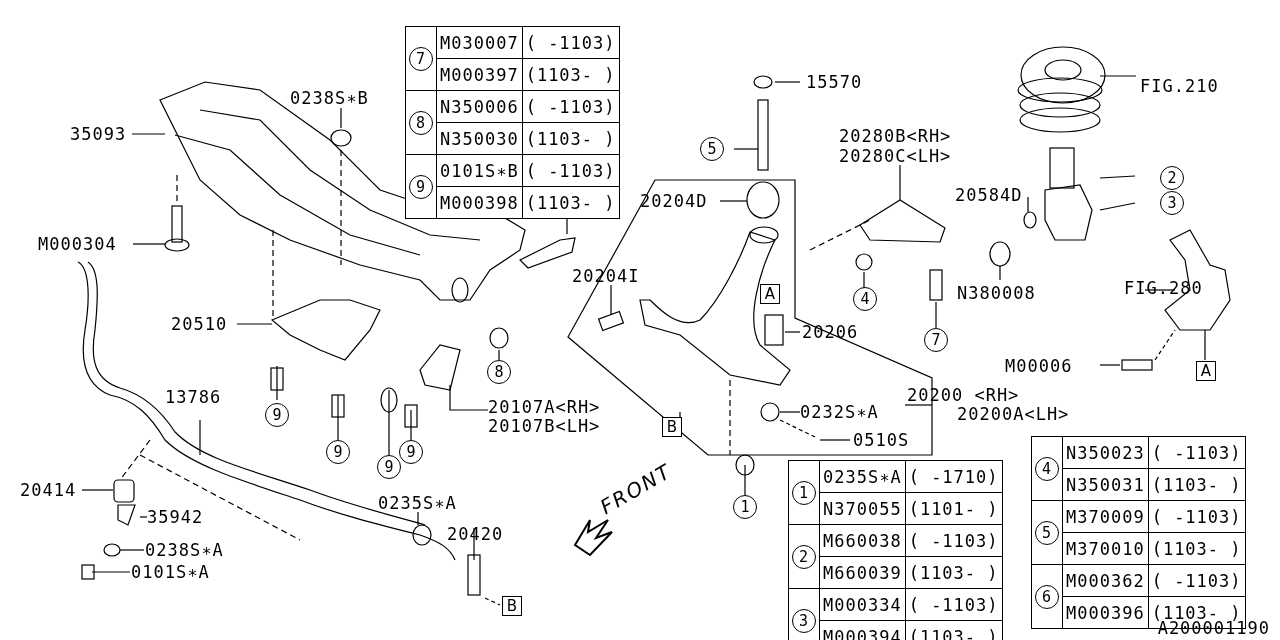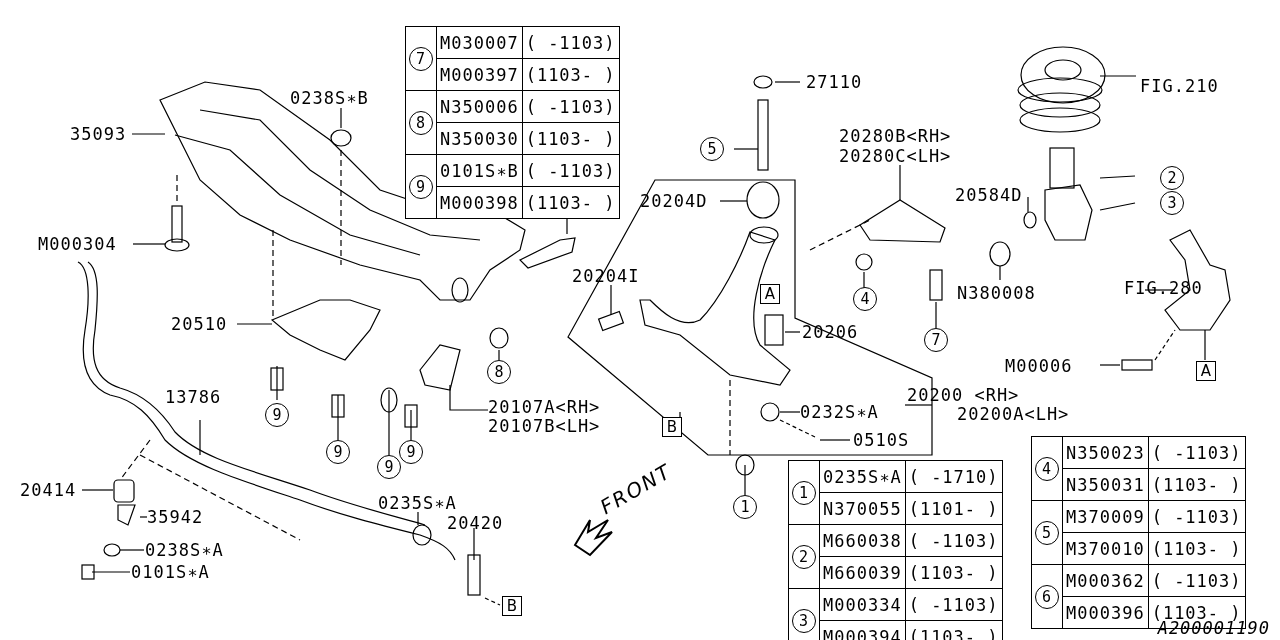--- a/index.html
+++ b/index.html
@@ -11,21 +11,21 @@
   .box { position: absolute; border: 1.3px solid #000; font-size: 15px; line-height: 18px;
          width: 18px; height: 18px; text-align: center; background: #fff; font-family: "DejaVu Sans", sans-serif; }
   table.pt { position: absolute; border-collapse: collapse; background: #fff; font-size: 17px; letter-spacing: 1px; }
   table.pt td { border: 1.3px solid #000; padding: 4px 3px; height: 23px; line-height: 22px; white-space: pre; }
   table.pt td.n { width: 26px; padding: 0 2px; text-align: center; }
   table.pt td.n span { display: inline-block; width: 22px; height: 22px; border: 1.3px solid #000;
                        border-radius: 50%; line-height: 22px; font-size: 15px; }
   svg.art { position: absolute; left: 0; top: 0; }
   .front { position: absolute; left: 608px; top: 495px; font-size: 20px; transform: rotate(-30deg);
            transform-origin: left bottom; letter-spacing: 2px; font-family: "DejaVu Sans", sans-serif; font-style: italic; }
-  .diag-id { position: absolute; right: 10px; bottom: 2px; font-size: 17px; letter-spacing: 1px; font-style: italic; }
+  .diag-id { position: absolute; right: 10px; bottom: 2px; font-size: 17px; letter-spacing: 1px; }
 </style>
 </head>
 <body>
 
 <svg class="art" width="1280" height="640" viewBox="0 0 1280 640" fill="none" stroke="#000" stroke-width="1.2">
 
   <path d="M160 100 L205 82 L260 90 L330 140 L380 190 L440 210 L500 215 L525 230 L520 250 L490 270 L470 300 L440 300 L420 280 L360 265 L290 240 L240 215 L200 180 L180 140 Z"></path>
   <path d="M200 110 L260 120 L310 170 L370 210 L430 235 L480 240"></path>
   <path d="M175 135 L230 150 L280 195 L350 235 L420 255"></path>
   <ellipse cx="460" cy="290" rx="8" ry="12"></ellipse>
@@ -150,22 +150,22 @@
 <div class="lbl" style="left:171px;top:314px">20510</div>
 <div class="lbl" style="left:290px;top:88px">0238S∗B</div>
 <div class="lbl" style="left:165px;top:387px">13786</div>
 <div class="lbl" style="left:20px;top:480px">20414</div>
 <div class="lbl" style="left:147px;top:507px">35942</div>
 <div class="lbl" style="left:145px;top:540px">0238S∗A</div>
 <div class="lbl" style="left:131px;top:562px">0101S∗A</div>
 <div class="lbl" style="left:488px;top:397px">20107A&lt;RH&gt;</div>
 <div class="lbl" style="left:488px;top:416px">20107B&lt;LH&gt;</div>
 <div class="lbl" style="left:378px;top:493px">0235S∗A</div>
-<div class="lbl" style="left:447px;top:513px">20420</div>
-<div class="lbl" style="left:806px;top:72px">27110</div>
+<div class="lbl" style="left:447px;top:524px">20420</div>
+<div class="lbl" style="left:806px;top:72px">15570</div>
 <div class="lbl" style="left:640px;top:191px">20204D</div>
 <div class="lbl" style="left:572px;top:266px">20204I</div>
 <div class="lbl" style="left:802px;top:322px">20206</div>
 <div class="lbl" style="left:800px;top:402px">0232S∗A</div>
 <div class="lbl" style="left:853px;top:430px">0510S</div>
 <div class="lbl" style="left:907px;top:385px">20200 &lt;RH&gt;</div>
 <div class="lbl" style="left:957px;top:404px">20200A&lt;LH&gt;</div>
 <div class="lbl" style="left:839px;top:126px">20280B&lt;RH&gt;</div>
 <div class="lbl" style="left:839px;top:146px">20280C&lt;LH&gt;</div>
 <div class="lbl" style="left:955px;top:185px">20584D</div>

